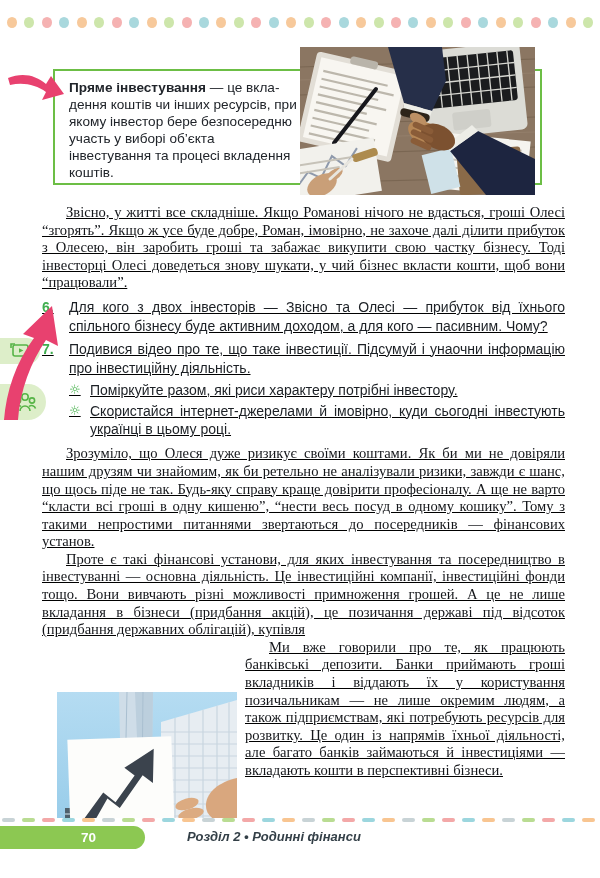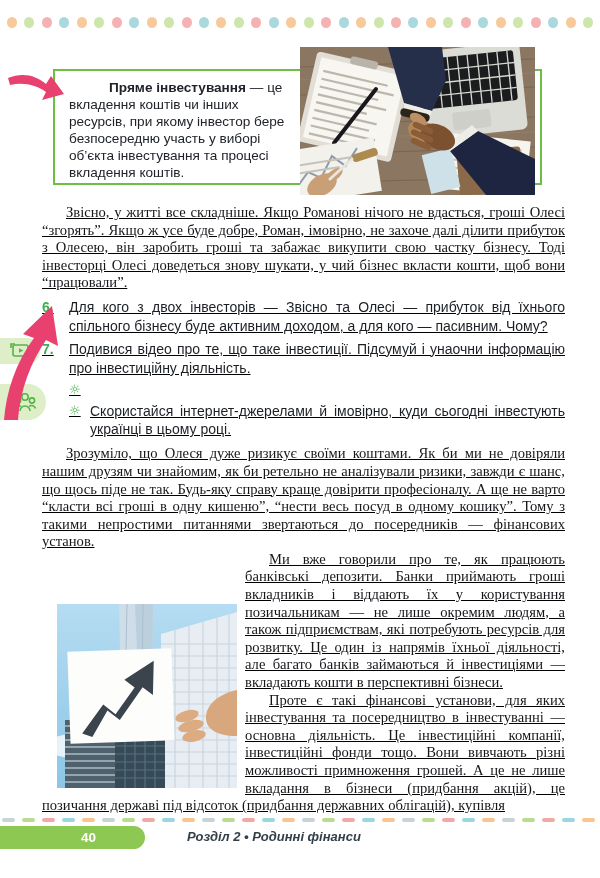--- a/index.html
+++ b/index.html
@@ -4,21 +4,21 @@
 <style>
   html,body{margin:0;padding:0;background:#ffffff;}
   .page{position:relative;width:600px;height:878px;background:#ffffff;overflow:hidden;
         font-family:"Liberation Sans","DejaVu Sans",sans-serif;}
   
   .dots{position:absolute;top:17px;left:7px;width:586px;display:flex;justify-content:space-between;}
   .dot{width:10px;height:11px;border-radius:50%;}
   
   .def-frame{position:absolute;left:53px;top:69px;width:485px;height:112px;border:2px solid #6cbe45;}
   .def-text{position:absolute;left:69px;top:79px;width:228px;font-size:13.6px;line-height:17px;color:#20242a;}
-  .def-text b{font-weight:bold;margin-left:40px;}
+  .def-text b{font-weight:bold;}
   .photo{position:absolute;left:300px;top:47px;width:235px;height:148px;}
   .arrow1{position:absolute;left:6px;top:72px;width:58px;height:38px;}
   
   .textcol{position:absolute;left:42px;top:204px;width:523px;height:614px;overflow:hidden;text-decoration:underline;}
   p.body{margin:0;font-family:"Liberation Serif","DejaVu Serif",serif;font-size:14.6px;line-height:17.6px;
          color:#14161a;text-align:justify;text-indent:24px;}
   .questions{margin-top:6px;}
   .q{display:flex;margin-top:4px;}
   .qnum{flex:0 0 27px;color:#3fae4f;font-weight:bold;font-size:14px;line-height:18.9px;}
   .qtext{font-size:14px;line-height:18.9px;color:#1c2025;text-align:justify;}
@@ -195,29 +195,32 @@
         <span class="qnum">6.</span>
         <span class="qtext">Для кого з двох інвесторів — Звісно та Олесі — прибуток від їхнього спільного бізнесу буде активним доходом, а для кого — пасивним. Чому?</span>
       </div>
       <div class="q">
         <span class="qnum">7.</span>
         <span class="qtext">Подивися відео про те, що таке інвестиції. Підсумуй і унаочни інформацію про інвестиційну діяльність.</span>
       </div>
       <div class="bullets">
         <div class="bullet">
           <span class="bicon">☼</span>
+          <span class="btext">Поміркуйте разом, які риси характеру потрібні інвестору.</span>
         </div>
         <div class="bullet">
           <span class="bicon">☼</span>
           <span class="btext">Скористайся інтернет-джерелами й імовірно, куди сьогодні інвестують укра­їнці в цьому році.</span>
         </div>
       </div>
     </div>
 
     <p class="body">Зрозуміло, що Олеся дуже ризикує своїми коштами. Як би ми не дові­ряли нашим друзям чи знайомим, як би ретельно не аналізували ризики, завжди є шанс, що щось піде не так. Будь-яку справу краще довірити професіоналу. А ще не варто “класти всі гроші в одну кишеню”, “нести весь посуд в одному кошику”. Тому з такими непростими питаннями звертаються до посередників — фінансових установ.</p>
+
+    <p class="body">Проте є такі фінансові установи, для яких інвестування та посередництво в інвестуван­ні — основна діяльність. Це інвестиційні ком­панії, інвестиційні фонди тощо. Вони вивча­ють різні можливості примноження грошей. А це не лише вкладання в бізнеси (придбання акцій), це позичання державі під відсоток (придбання державних облігацій), купівля</p>
 
     <p class="body pgap"><span class="fig">
           <svg viewBox="0 0 180 184" width="180" height="184">
         <defs>
           <linearGradient id="sky" x1="0" y1="0" x2="0" y2="1">
             <stop offset="0" stop-color="#b5dcf2"></stop>
                 <stop offset="1" stop-color="#8cc6e6"></stop>
           </linearGradient>
           <clipPath id="rb">
                 <polygon points="104,30 180,8 180,184 104,184"></polygon>
@@ -254,22 +257,20 @@
         </g>
 
         <path d="M180 86 C162 90 150 100 149 112 C148 124 158 132 180 132 Z" fill="#d9a77e"></path>
         <g fill="#dcab81">
           <ellipse cx="130" cy="112" rx="12" ry="5.5" transform="rotate(-16 130 112)"></ellipse>
           <ellipse cx="134" cy="122" rx="13" ry="5.5" transform="rotate(-14 134 122)"></ellipse>
           <ellipse cx="137" cy="132" rx="12" ry="5.5" transform="rotate(-12 137 132)"></ellipse>
         </g>
       </svg>
         </span><span>Ми вже говорили про те, як працюють банківські депозити. Банки приймають гроші вкладників і віддають їх у користування позичальни­кам — не лише окремим людям, а також підприємствам, які потребують ресурсів для розвитку. Це один із напрямів їхньої діяльності, але багато банків займають­ся й інвестиціями — вкладають кошти в пер­спективні бізнеси.</span></p>
-
-    <p class="body">Проте є такі фінансові установи, для яких інвестування та посередництво в інвестуван­ні — основна діяльність. Це інвестиційні ком­панії, інвестиційні фонди тощо. Вони вивча­ють різні можливості примноження грошей. А це не лише вкладання в бізнеси (придбання акцій), це позичання державі під відсоток (придбання державних облігацій), купівля</p>
   </div>
 
   <div class="dash-sep">
       <span class="dash" style="background: rgb(200, 211, 214);"></span>
       <span class="dash" style="background: rgb(185, 220, 146);"></span>
       <span class="dash" style="background: rgb(243, 168, 168);"></span>
       <span class="dash" style="background: rgb(156, 214, 222);"></span>
       <span class="dash" style="background: rgb(248, 197, 145);"></span>
       <span class="dash" style="background: rgb(200, 211, 214);"></span>
       <span class="dash" style="background: rgb(185, 220, 146);"></span>
@@ -290,16 +291,16 @@
       <span class="dash" style="background: rgb(185, 220, 146);"></span>
       <span class="dash" style="background: rgb(243, 168, 168);"></span>
       <span class="dash" style="background: rgb(156, 214, 222);"></span>
       <span class="dash" style="background: rgb(248, 197, 145);"></span>
       <span class="dash" style="background: rgb(200, 211, 214);"></span>
       <span class="dash" style="background: rgb(185, 220, 146);"></span>
       <span class="dash" style="background: rgb(243, 168, 168);"></span>
       <span class="dash" style="background: rgb(156, 214, 222);"></span>
       <span class="dash" style="background: rgb(248, 197, 145);"></span>
     </div>
-  <div class="badge">40</div>
+  <div class="badge">70</div>
   <div class="chapter">Розділ 2 • Родинні фінанси</div>
 
 </div>
 
 </body></html>

